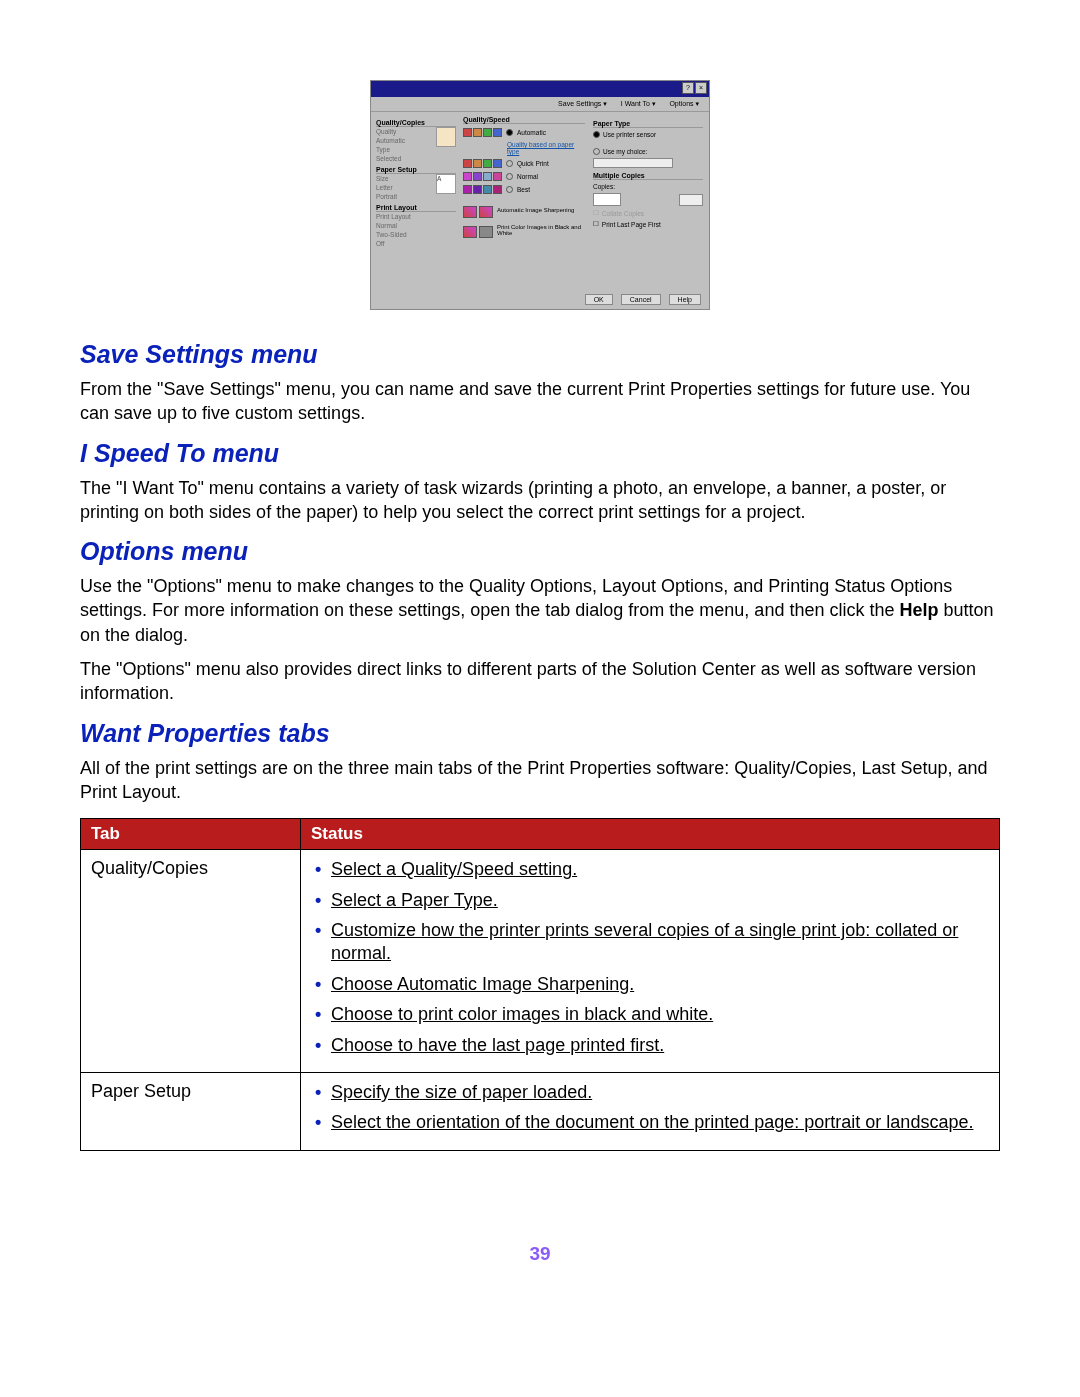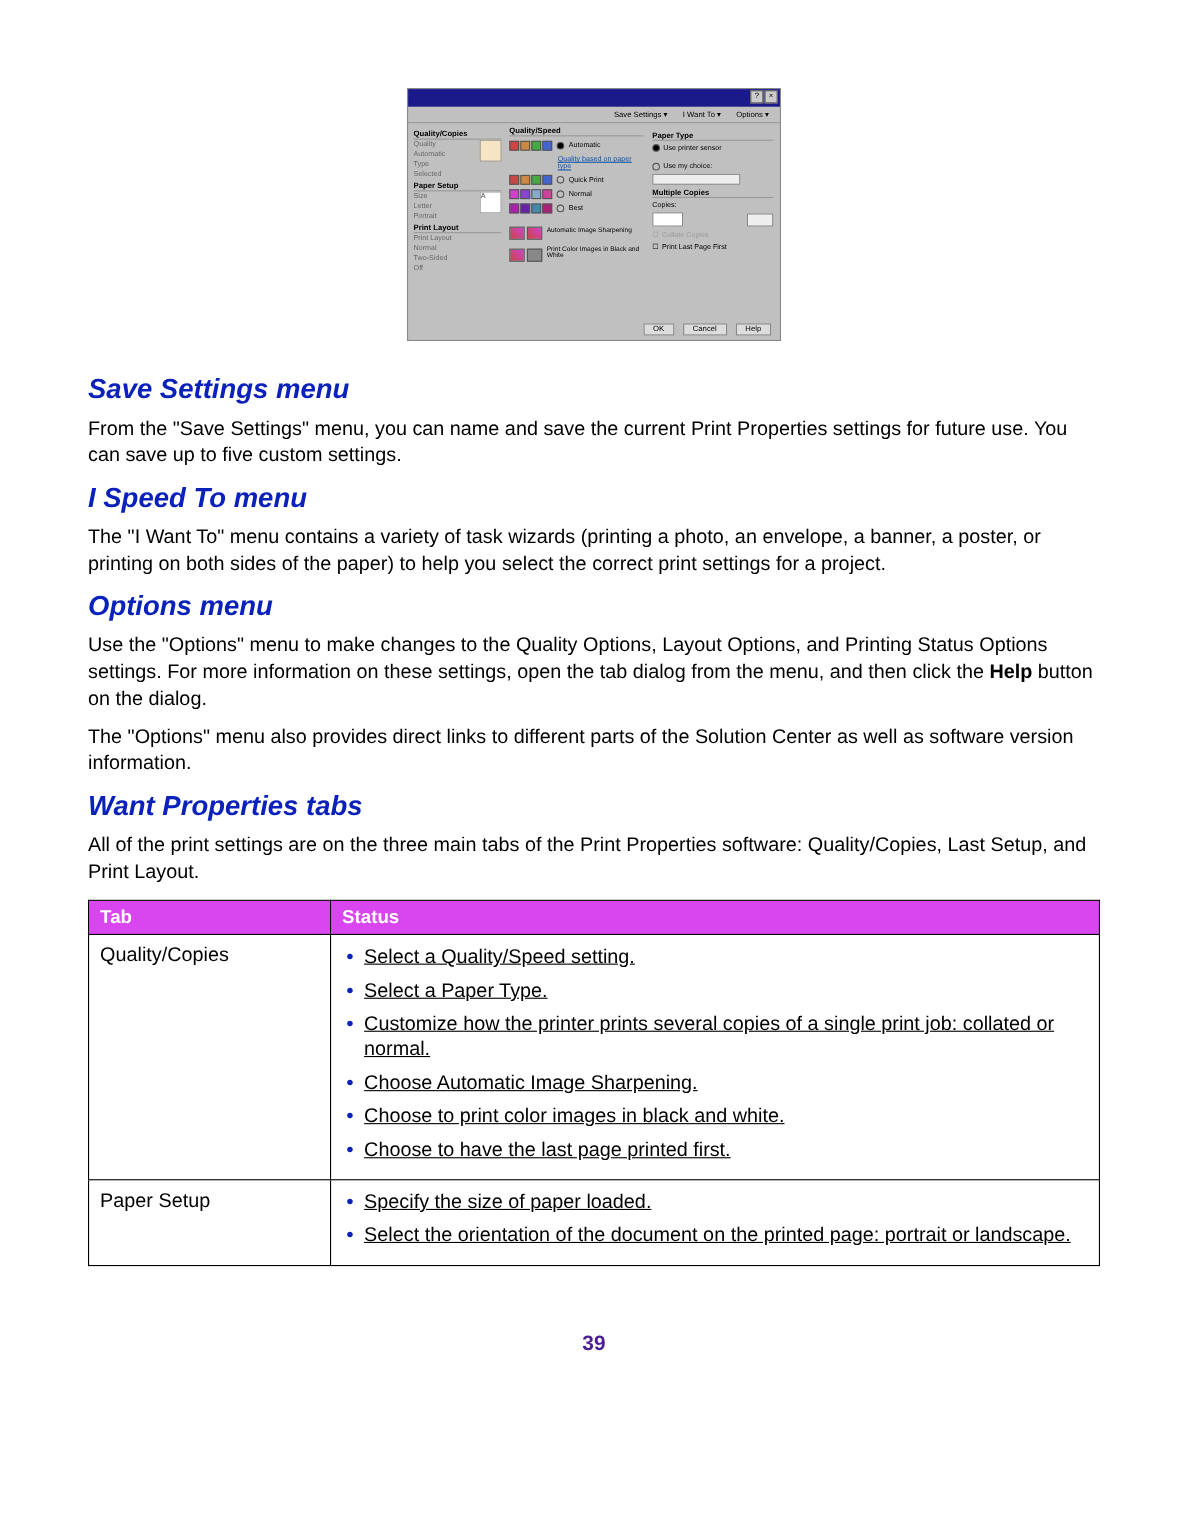--- a/index.html
+++ b/index.html
@@ -116,21 +116,21 @@
       margin-bottom: 10px;
       color: #000;
     }
     b.bold-inline { font-weight: bold; }
     table.props-table {
       width: 100%;
       border-collapse: collapse;
       margin-top: 14px;
     }
     table.props-table th {
-      background: #d946ef;
+      background: #b91c1c;
       color: #fff;
       text-align: left;
       font-size: 17px;
       font-weight: bold;
       padding: 5px 10px;
       border: 1px solid #000;
     }
     table.props-table td {
       font-size: 18px;
       padding: 8px 10px;
@@ -151,24 +151,24 @@
     }
     ul.opt-list li::before {
       content: "•";
       position: absolute;
       left: 0;
       color: #0a22b9;
       font-weight: bold;
     }
     .page-number {
       text-align: center;
-      color: #4c1d95;
+      color: #8b5cf6;
       font-weight: bold;
       font-size: 19px;
-      margin-top: 60px;
+      margin-top: 92px;
     }
   </style>
 </head>
 <body>
 
 <div class="dialog-image">
   <div class="dialog-titlebar">
     <div class="tb-btns">
       <div class="tb-btn">?</div>
       <div class="tb-btn">×</div>

